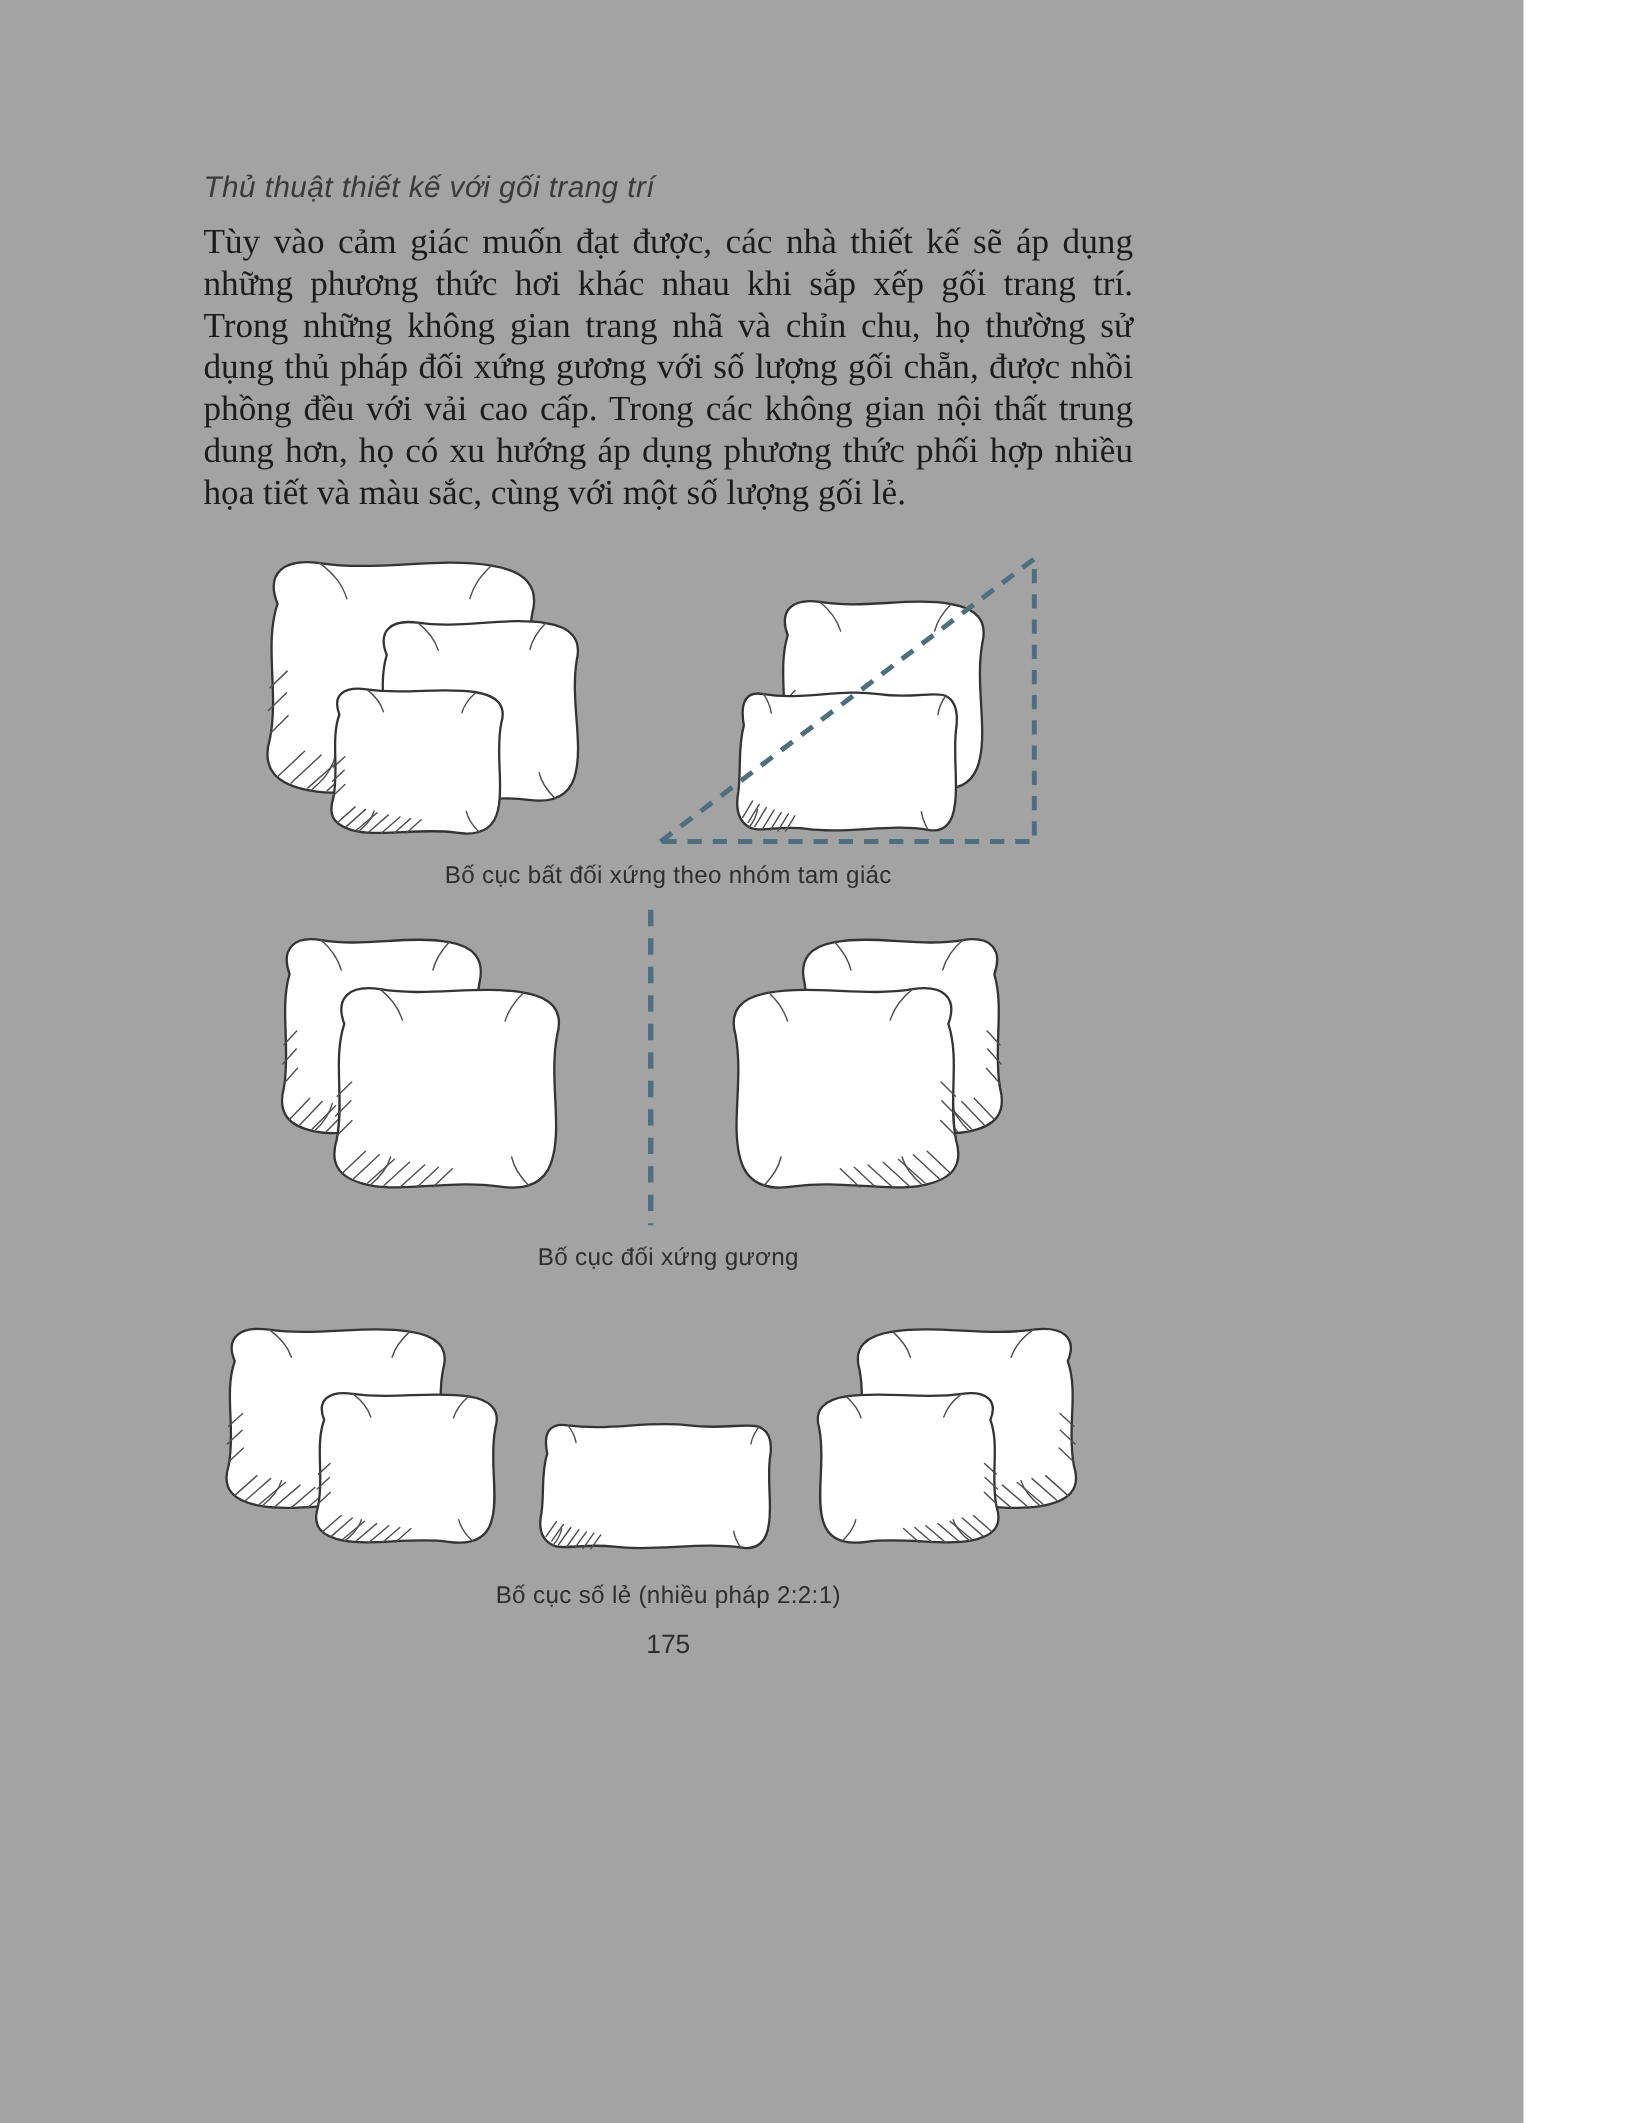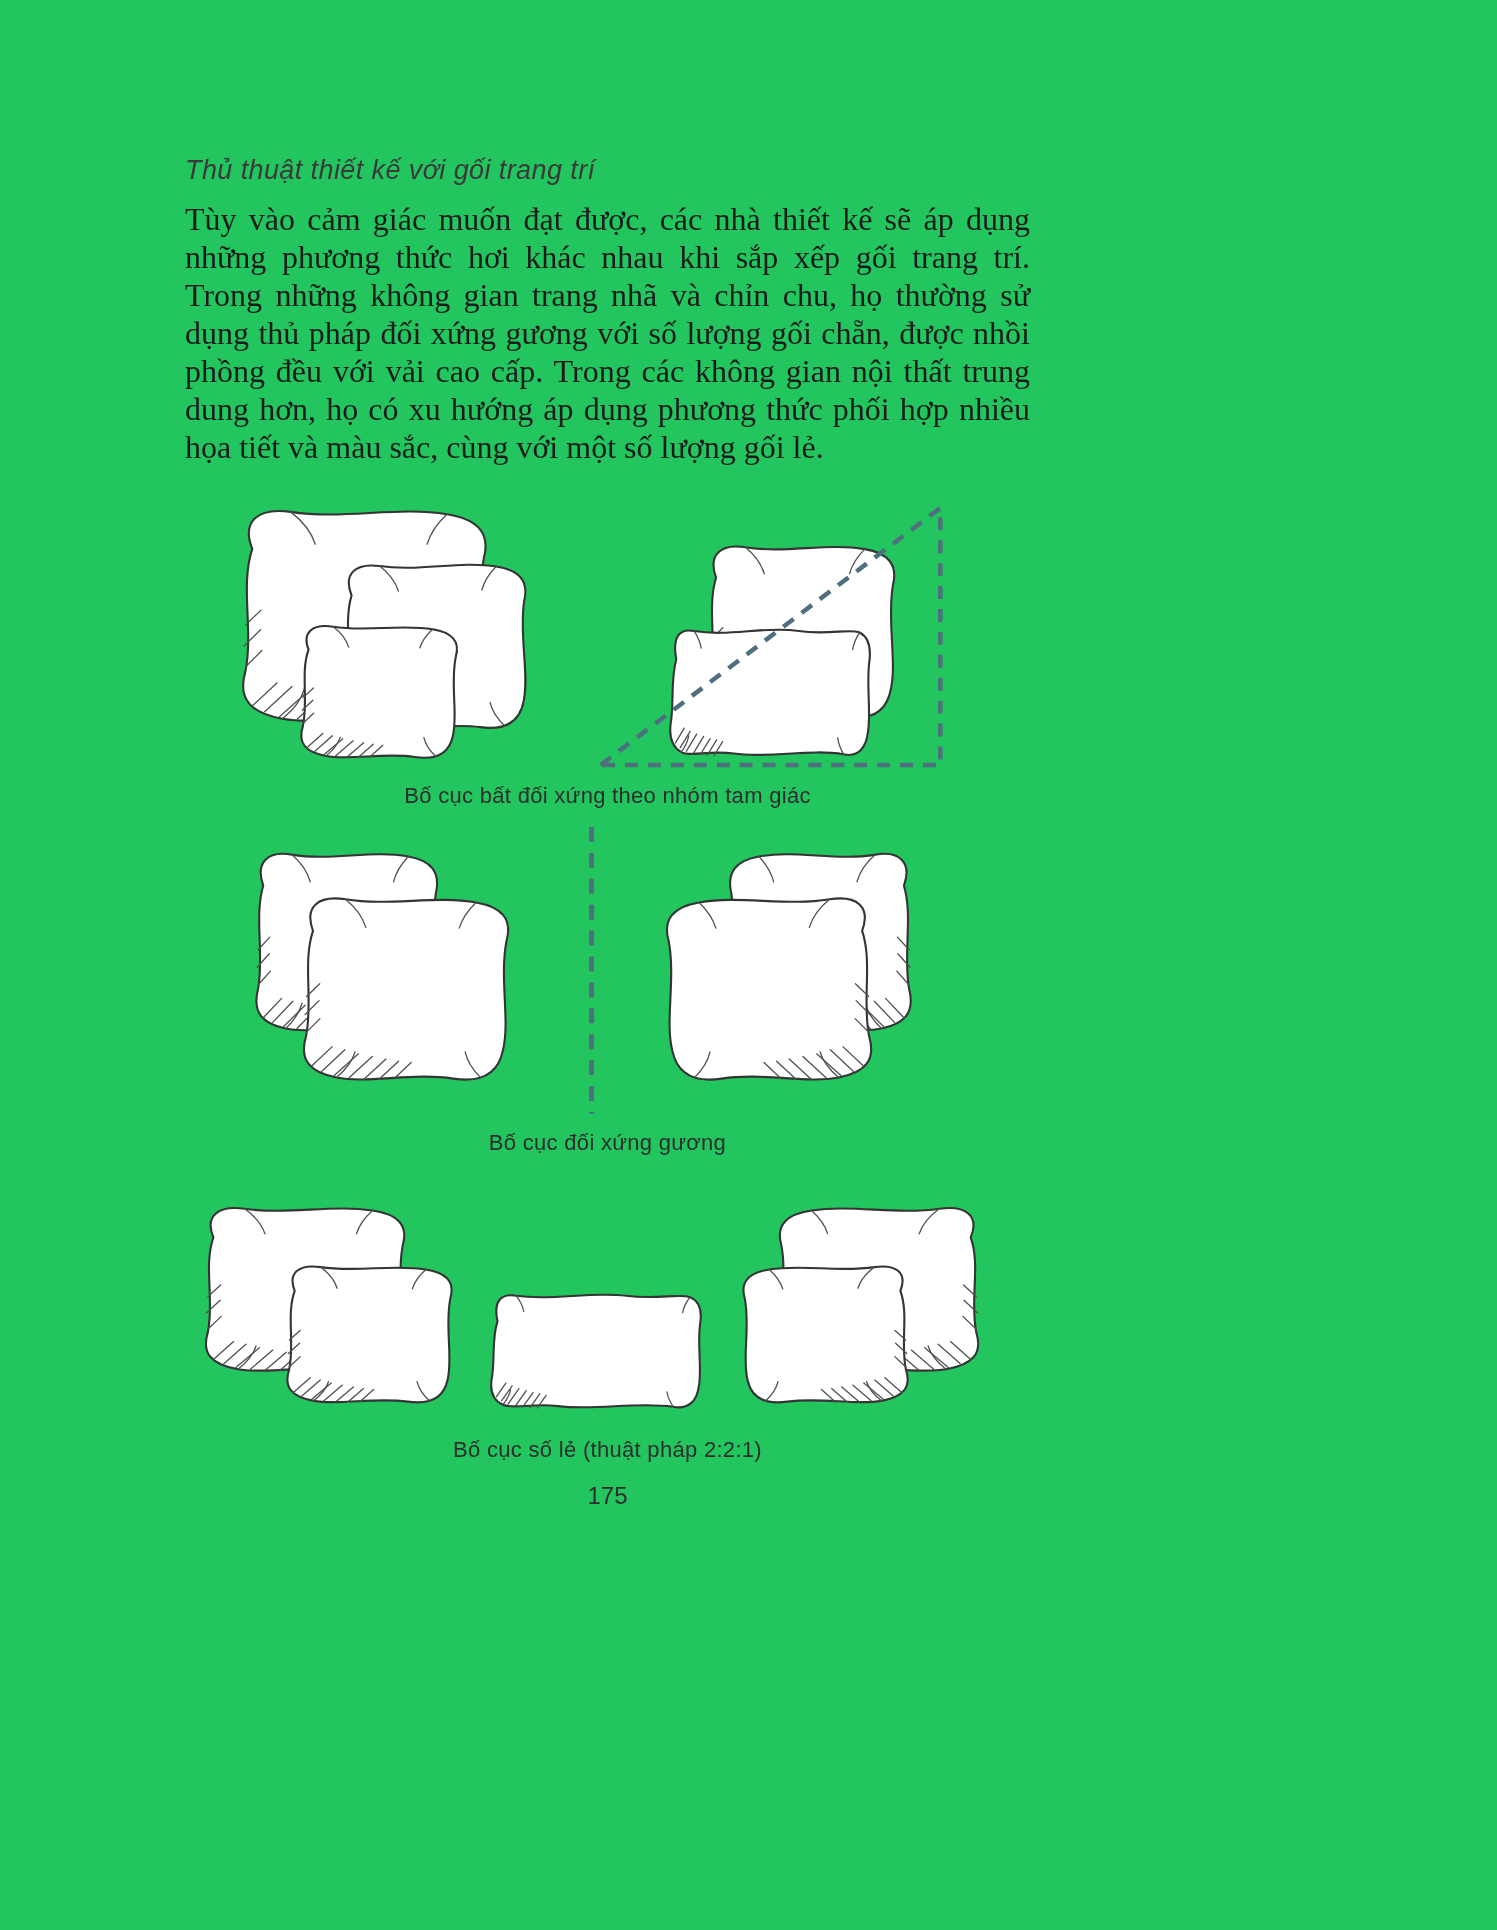--- a/index.html
+++ b/index.html
@@ -4,23 +4,23 @@
 <style>
   :root{
     --ink:#343434;
     --hatch:#505050;
     --dash:#4e6f7e;
   }
   *{box-sizing:border-box;}
   html,body{margin:0;padding:0;background:#ffffff;}
   .page{
     position:relative;
-    width:1497px;
+    width:1385px;
     height:1930px;
-    background:#22c55e;
+    background:#a3a3a3;
     overflow:hidden;
     font-family:"Liberation Serif", serif;
     color:#1e1e1e;
   }
   .content{
     margin-left:185px;
     width:845px;
     padding-top:152px;
   }
   .heading{
@@ -154,19 +154,19 @@
     </figure>
 
     <figure class="fig fig-3">
       <svg viewBox="0 0 848 220">
         <use href="#psq" transform="translate(6,0) scale(2.25,1.8)"></use>
         <use href="#psq" transform="translate(92,60) scale(1.85,1.5) rotate(0.6)"></use>
         <use href="#psq" transform="translate(811,0) scale(-2.25,1.8)"></use>
         <use href="#psq" transform="translate(736,60) scale(-1.85,1.5) rotate(0.6)"></use>
         <use href="#plb" transform="translate(301,86) scale(1.05,1.35)"></use>
       </svg>
-      <figcaption class="caption caption-3">Bố cục số lẻ (thuật pháp 2:2:1)</figcaption>
+      <figcaption class="caption caption-3">Bố cục số lẻ (nhiều pháp 2:2:1)</figcaption>
     </figure>
 
   </div>
 
   <div class="page-number">175</div>
 </div>
 
 </body></html>

